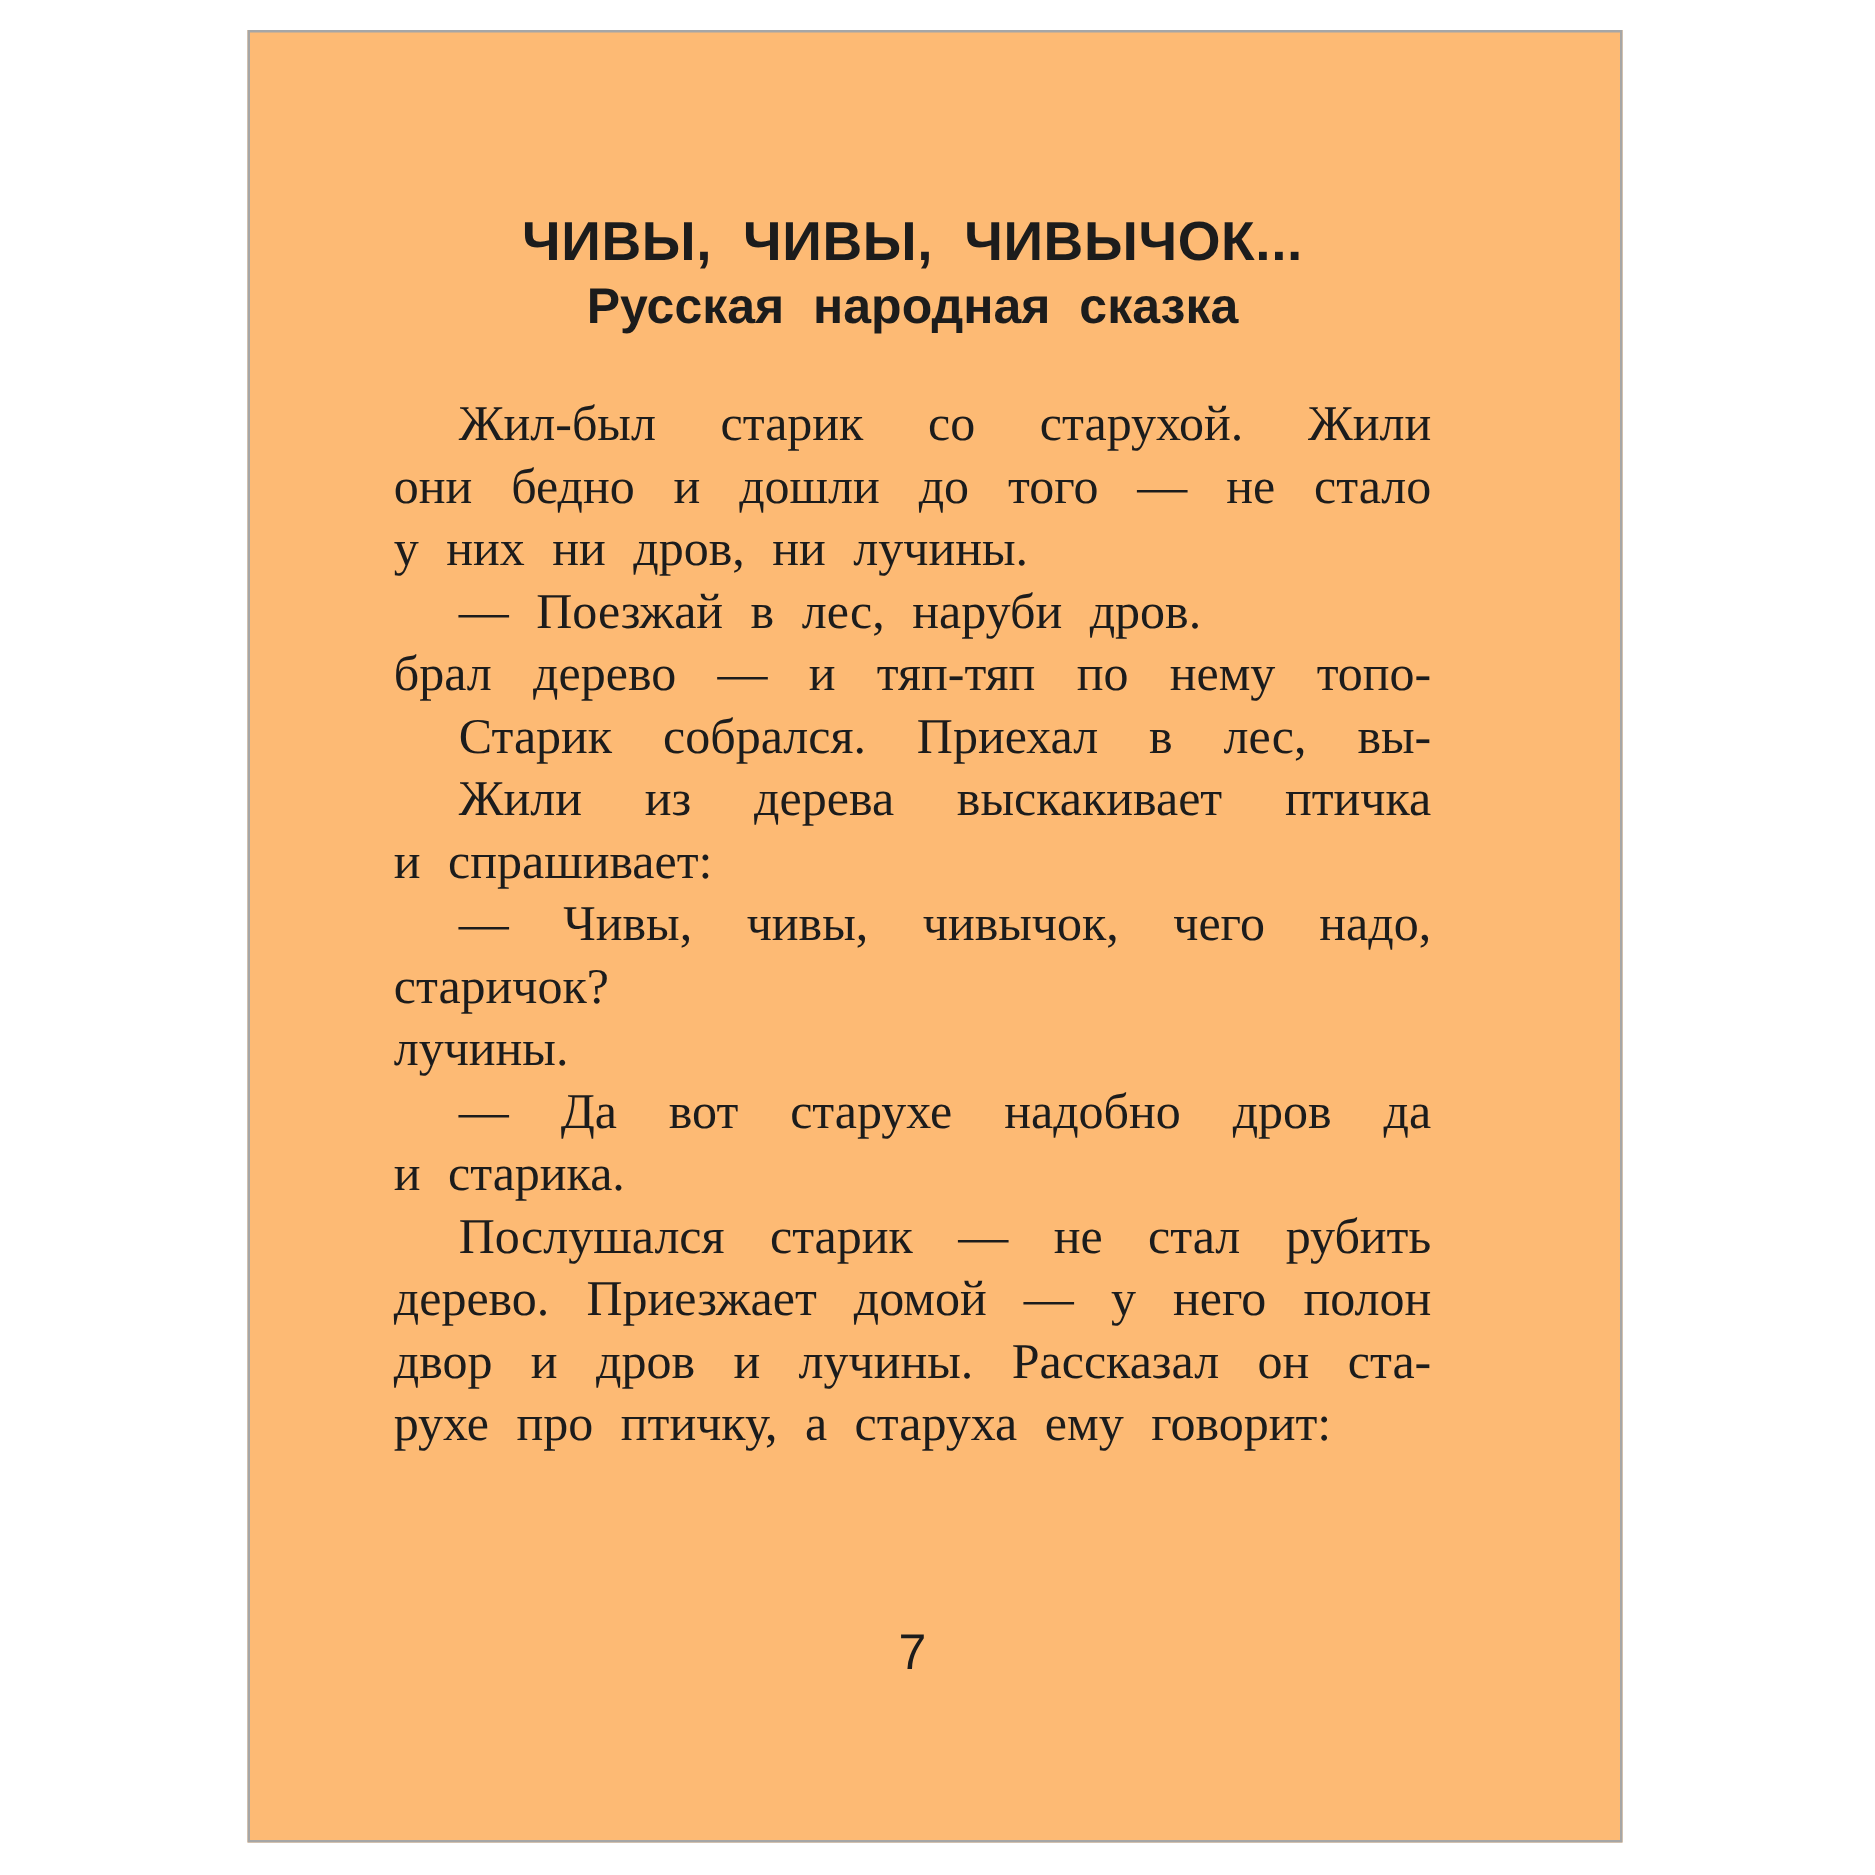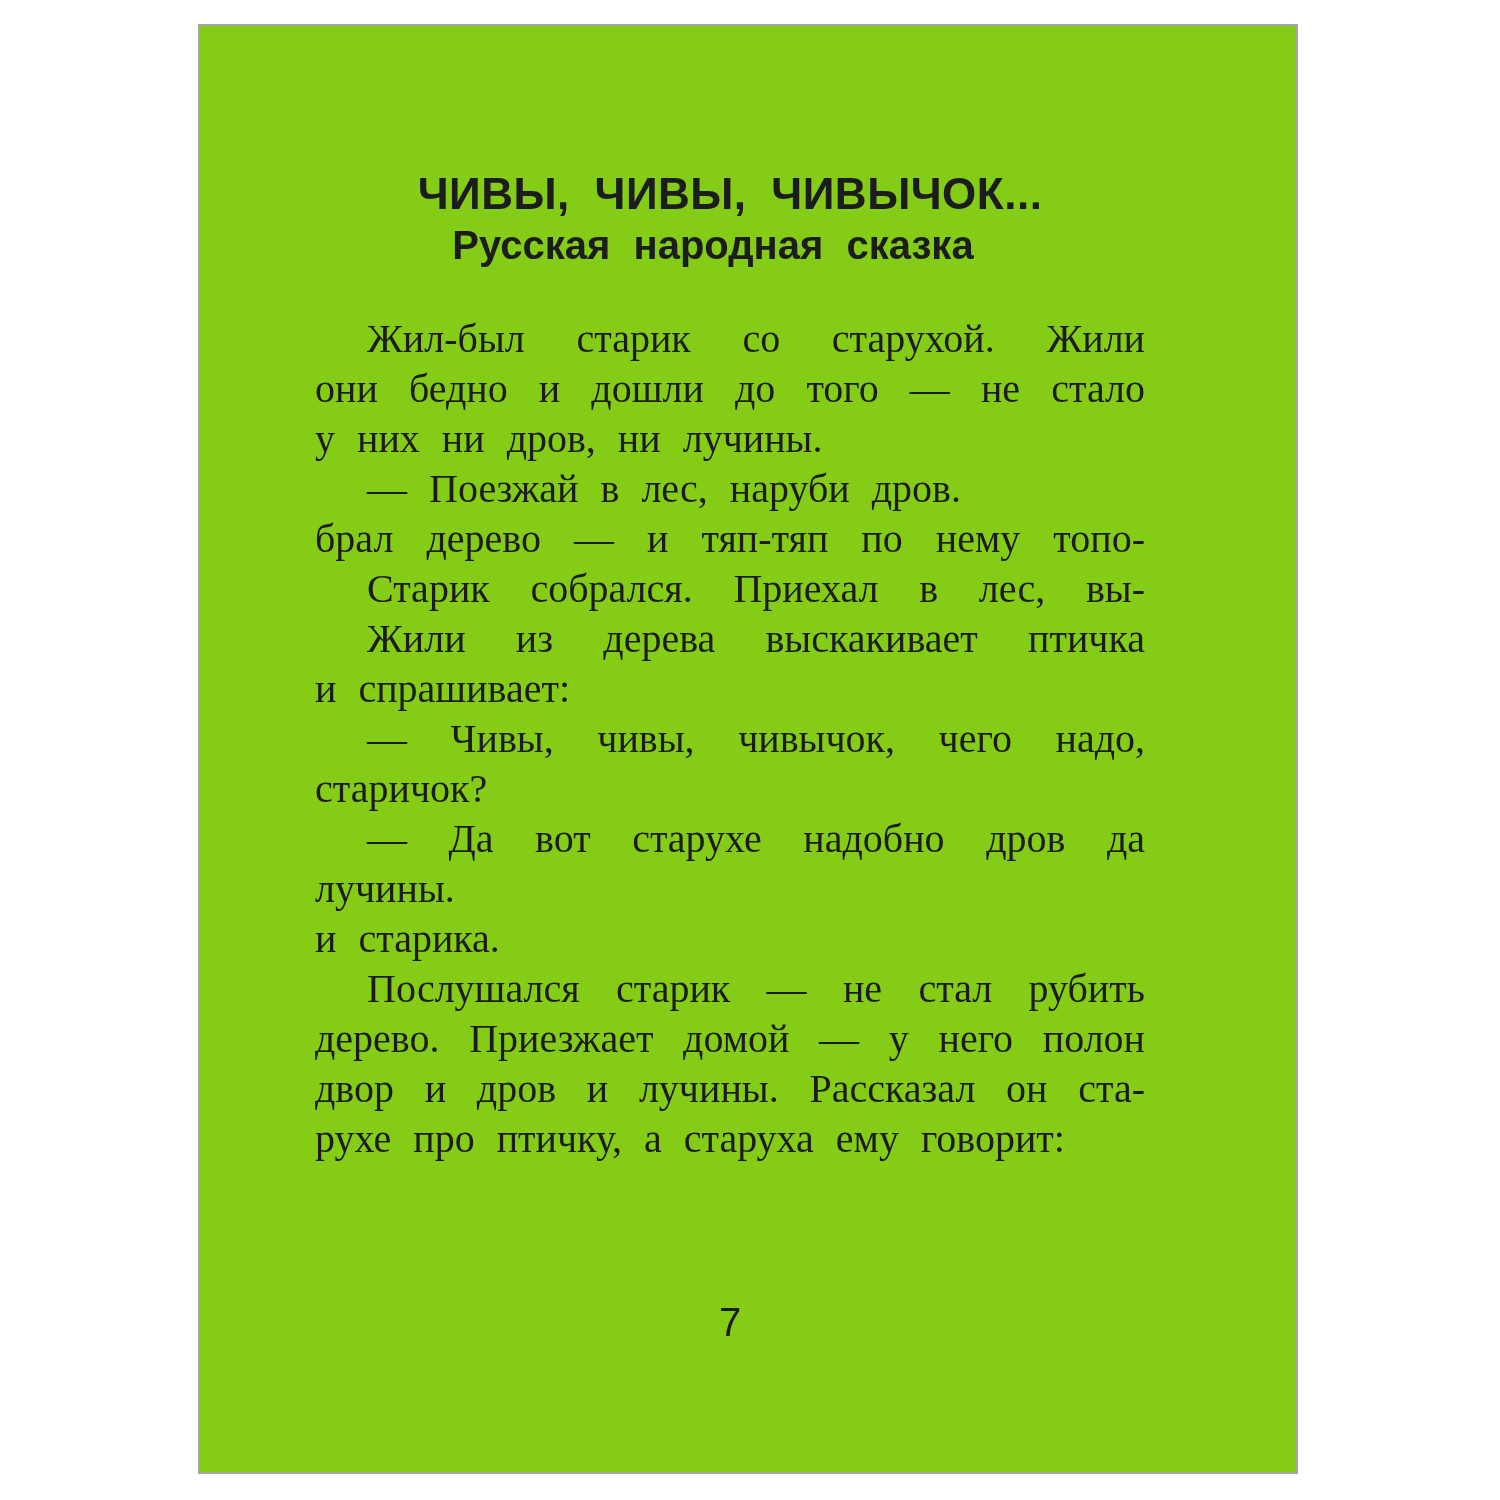--- a/index.html
+++ b/index.html
@@ -15,41 +15,41 @@
     overflow: hidden;
   }
   .page {
     position: absolute;
     left: 198px;
     top: 24px;
     width: 1100px;
     height: 1450px;
     box-sizing: border-box;
     border: 2px solid #a6a6a6;
-    background: #84cc16;
+    background: #fdba74;
   }
   .title {
     position: absolute;
     top: 146px;
     left: 115px;
     width: 830px;
     margin: 0;
     font-family: "Liberation Sans", sans-serif;
     font-weight: bold;
     font-size: 44px;
     line-height: 44px;
     text-align: center;
     word-spacing: 12px;
     letter-spacing: 0.5px;
     color: #1c1c1c;
   }
   .subtitle {
     position: absolute;
     top: 199px;
-    left: 98px;
+    left: 115px;
     width: 830px;
     margin: 0;
     font-family: "Liberation Sans", sans-serif;
     font-weight: bold;
     font-size: 40px;
     line-height: 40px;
     text-align: center;
     word-spacing: 12px;
     color: #1c1c1c;
   }
@@ -99,22 +99,22 @@
         <div class="line first">Жил-был старик со старухой. Жили</div>
         <div class="line">они бедно и дошли до того — не стало</div>
         <div class="line plast">у них ни дров, ни лучины.</div>
         <div class="line first plast">— Поезжай в лес, наруби дров.</div>
         <div class="line">брал дерево — и тяп-тяп по нему топо-</div>
         <div class="line first">Старик собрался. Приехал в лес, вы-</div>
         <div class="line first">Жили из дерева выскакивает птичка</div>
         <div class="line plast">и спрашивает:</div>
         <div class="line first">— Чивы, чивы, чивычок, чего надо,</div>
         <div class="line plast">старичок?</div>
+        <div class="line plast">лучины.</div>
         <div class="line first">— Да вот старухе надобно дров да</div>
-        <div class="line plast">лучины.</div>
         <div class="line plast">и старика.</div>
         <div class="line first">Послушался старик — не стал рубить</div>
         <div class="line">дерево. Приезжает домой — у него полон</div>
         <div class="line">двор и дров и лучины. Рассказал он ста-</div>
         <div class="line plast">рухе про птичку, а старуха ему говорит:</div>
       </div>
     <div class="pageno">7</div>
   </div>
 </div>
 

